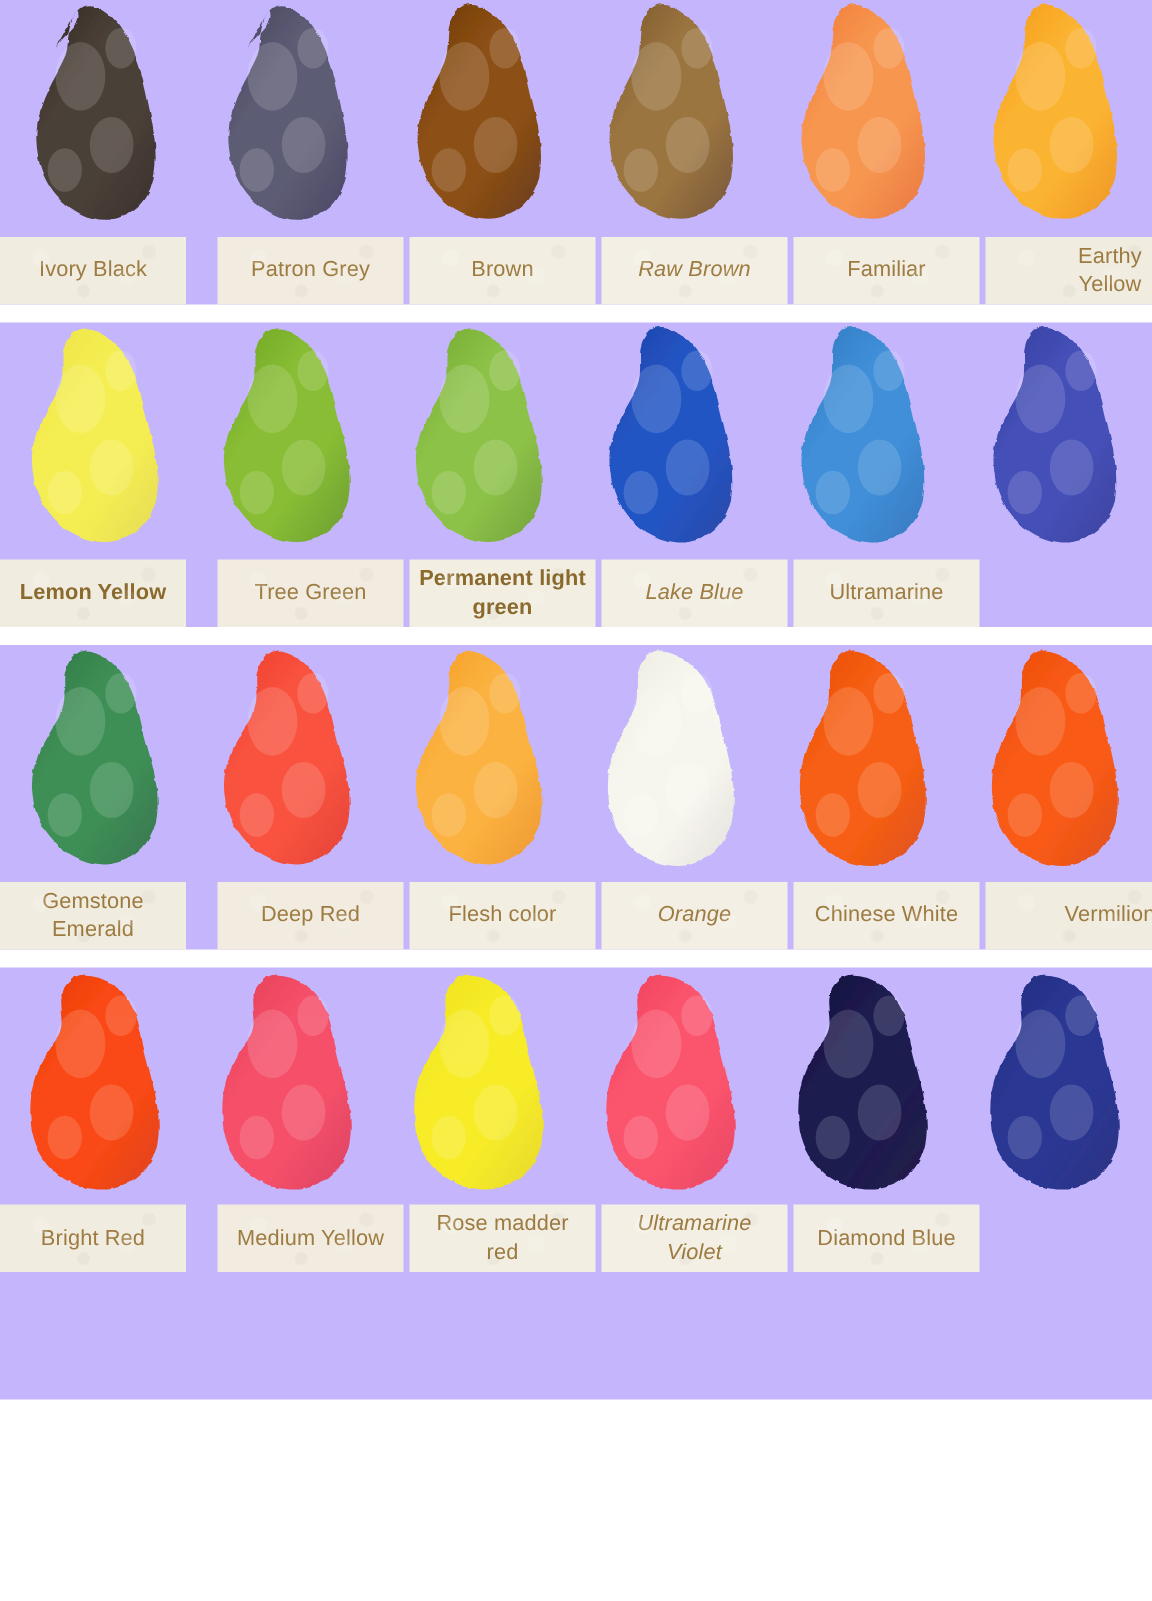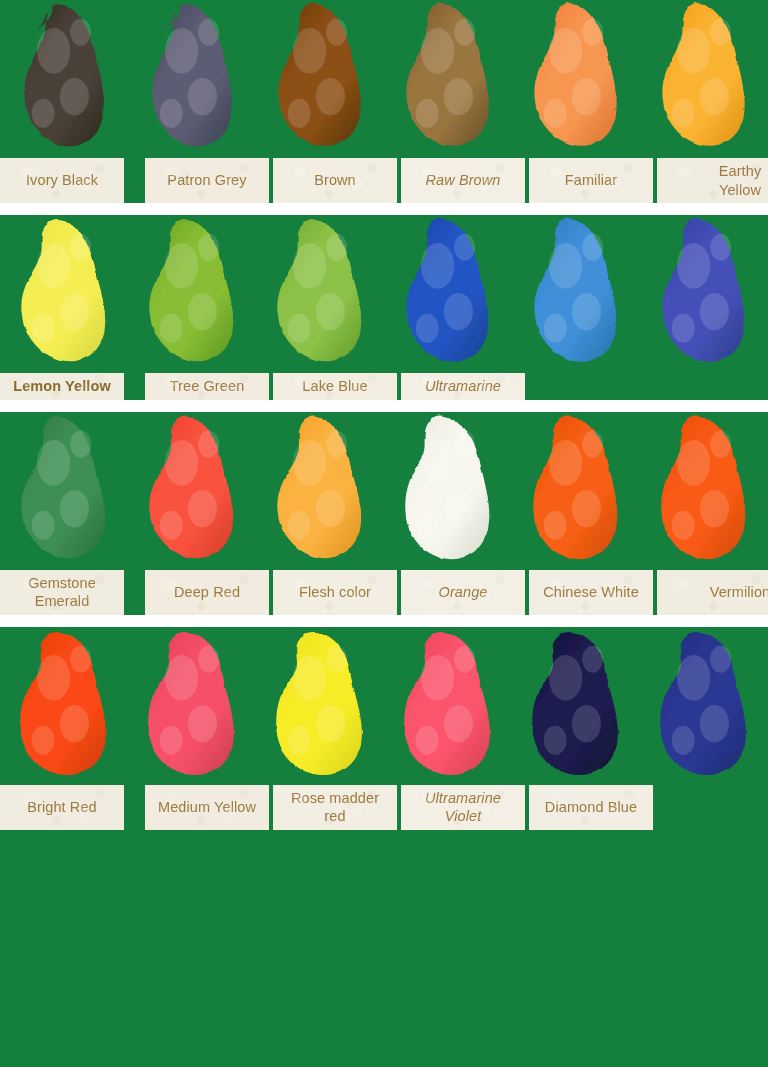--- a/index.html
+++ b/index.html
@@ -7,23 +7,23 @@
   html, body {
     width: 768px;
     height: 1067px;
     background: #ffffff;
     font-family: "Liberation Sans", sans-serif;
     overflow: hidden;
   }
 
   #chart {
     width: 768px;
-    height: 1067px;
+    height: 933px;
     position: relative;
-    background: #15803d;
+    background: #c4b5fd;
   }
 
   .swatch-row {
     width: 768px;
     position: relative;
   }
 
   .blob-band {
     display: flex;
     width: 768px;
@@ -386,20 +386,21 @@
               <ellipse cx="60" cy="92" rx="14" ry="18" fill="#ffffff"></ellipse>
               <ellipse cx="30" cy="108" rx="11" ry="14" fill="#ffffff"></ellipse>
               <ellipse cx="66" cy="30" rx="10" ry="13" fill="#ffffff"></ellipse>
             </g>
           </svg>
         </div>
       </div>
       <div class="label-band">
         <div class="label-cell bold">Lemon Yellow<span class="grain"></span></div>
         <div class="label-cell">Tree Green<span class="grain"></span></div>
+        <div class="label-cell bold">Permanent light green<span class="grain"></span></div>
         <div class="label-cell">Lake Blue<span class="grain"></span></div>
         <div class="label-cell">Ultramarine<span class="grain"></span></div>
       </div>
     </div>
     <div class="row-gap"></div>
     <div class="swatch-row">
       <div class="blob-band">
         <div class="blob-cell" title="Gemstone Emerald">
           <svg width="104" height="158" viewBox="0 0 100 150">
             <defs>

